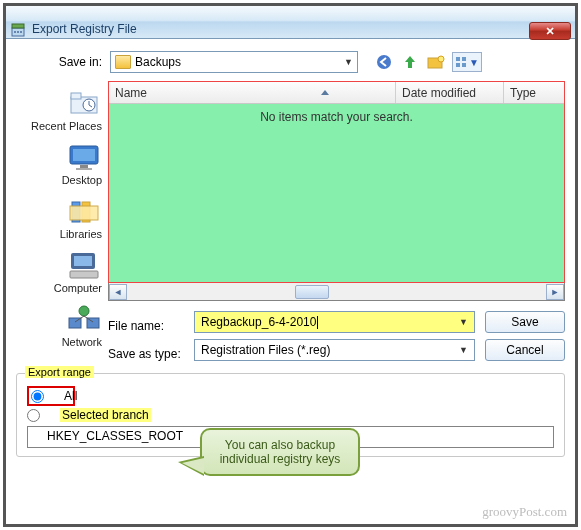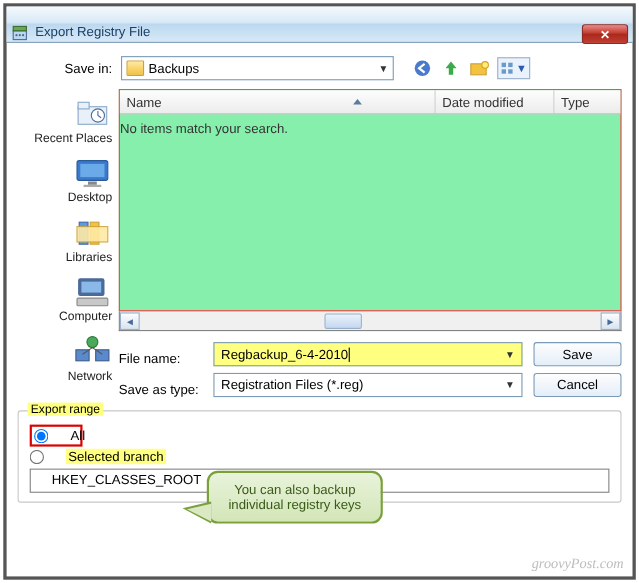--- a/index.html
+++ b/index.html
@@ -27,43 +27,43 @@
 .place .pic{width:36px;height:30px;margin-bottom:2px;display:flex;align-items:center;justify-content:center}
 .place .lbl{font-size:11px;color:#222;text-align:center}
 .listarea{flex:1;display:flex;flex-direction:column}
 .listbox{border:1px solid #ef4444;background:#86efac;height:202px;position:relative}
 .cols{display:flex;height:22px;background:linear-gradient(#fdfdfd,#ececec);border-bottom:1px solid #c8c8c8}
 .col{border-right:1px solid #d0d0d0;padding:3px 6px;color:#333;display:flex;align-items:center}
 .col.name{flex:1}
 .col.name::after{content:"";margin-left:auto;width:0;height:0;border-left:4px solid transparent;border-right:4px solid transparent;border-bottom:5px solid #5a7aa0;margin-right:60px}
 .col.date{width:108px}
 .col.type{width:60px;border-right:none}
-.empty{text-align:left;color:#333;padding-top:6px}
+.empty{text-align:center;color:#333;padding-top:6px}
 .scroll{height:18px;background:#f0f0f0;border:1px solid #838383;border-top:none;display:flex;align-items:center}
 .scroll .arr{width:18px;height:16px;background:linear-gradient(#fdfdfd,#d8e4f0);border:1px solid #9ab0cc;text-align:center;font-size:9px;color:#4a6a9a;line-height:14px}
 .scroll .track{flex:1;position:relative;height:16px}
 .scroll .thumb{position:absolute;left:40%;width:34px;height:14px;top:1px;background:linear-gradient(#eaf2fb,#c4d8ef);border:1px solid #9ab0cc;border-radius:2px}
 .fieldrow{display:flex;align-items:flex-end;gap:10px;margin-top:10px}
 .fieldrow label{width:76px;text-align:left}
 .fieldcombo{flex:1;height:22px;border:1px solid #7a9ab8;background:#fff;display:flex;align-items:center;padding:0 6px}
 .fieldcombo .dd{margin-left:auto;font-size:9px;color:#333}
 .fn{background:#ffff80}
 .cursor::after{content:"";display:inline-block;width:1px;height:13px;background:#000;vertical-align:middle;margin-left:1px}
 .btn{width:80px;height:22px;background:linear-gradient(#fdfdfd,#e4eef9);border:1px solid #7a9ab8;border-radius:3px;text-align:center;line-height:20px;cursor:pointer}
 .section{border:1px solid #c8c8c8;border-radius:3px;margin-top:12px;padding:10px 10px 8px 10px;position:relative}
 .section .legend{position:absolute;top:-8px;left:8px;background:#ffff80;padding:0 3px;font-size:11px}
 .radio{display:flex;align-items:center;gap:20px;margin:2px 0;font-size:11px}
 .radio input{margin:0}
 .radio.all{border:2px solid #d00;padding:1px 2px;width:48px}
 .radio.sel span{background:#ffff80;padding:0 2px}
 .branch{width:100%;height:22px;border:1px solid #838383;padding:2px 19px;margin-top:4px;background:#fff}
-.callout{position:absolute;left:182px;top:422px;width:160px;background:linear-gradient(#e9f3db,#d3e6b8);border:2px solid #7aa03c;border-radius:10px;padding:8px 10px;text-align:center;color:#3a5a18;z-index:5}
+.callout{position:absolute;left:194px;top:422px;width:160px;background:linear-gradient(#e9f3db,#d3e6b8);border:2px solid #7aa03c;border-radius:10px;padding:8px 10px;text-align:center;color:#3a5a18;z-index:5}
 .callout::before{content:"";position:absolute;left:-24px;top:26px;width:0;height:0;border-top:6px solid transparent;border-bottom:14px solid transparent;border-right:26px solid #7aa03c}
 .callout::after{content:"";position:absolute;left:-20px;top:28px;width:0;height:0;border-top:5px solid transparent;border-bottom:11px solid transparent;border-right:22px solid #dae9c4}
-.watermark{position:absolute;right:8px;bottom:4px;color:#bdbdbd;font-style:italic;font-size:13px;font-family:Georgia,serif}
+.watermark{position:absolute;right:8px;bottom:4px;color:#bdbdbd;font-size:13px;font-family:Georgia,serif}
 </style>
 </head>
 <body>
 
 <div class="frame">
  <div class="titlebar">
   <span class="ticon">
    <svg width="16" height="16">
           <rect x="2" y="6" width="12" height="8" fill="#bcd8ef" stroke="#4a6a9a"></rect>
           <rect x="2" y="2" width="12" height="4" fill="#6aa84f" stroke="#3a6a2f"></rect>

